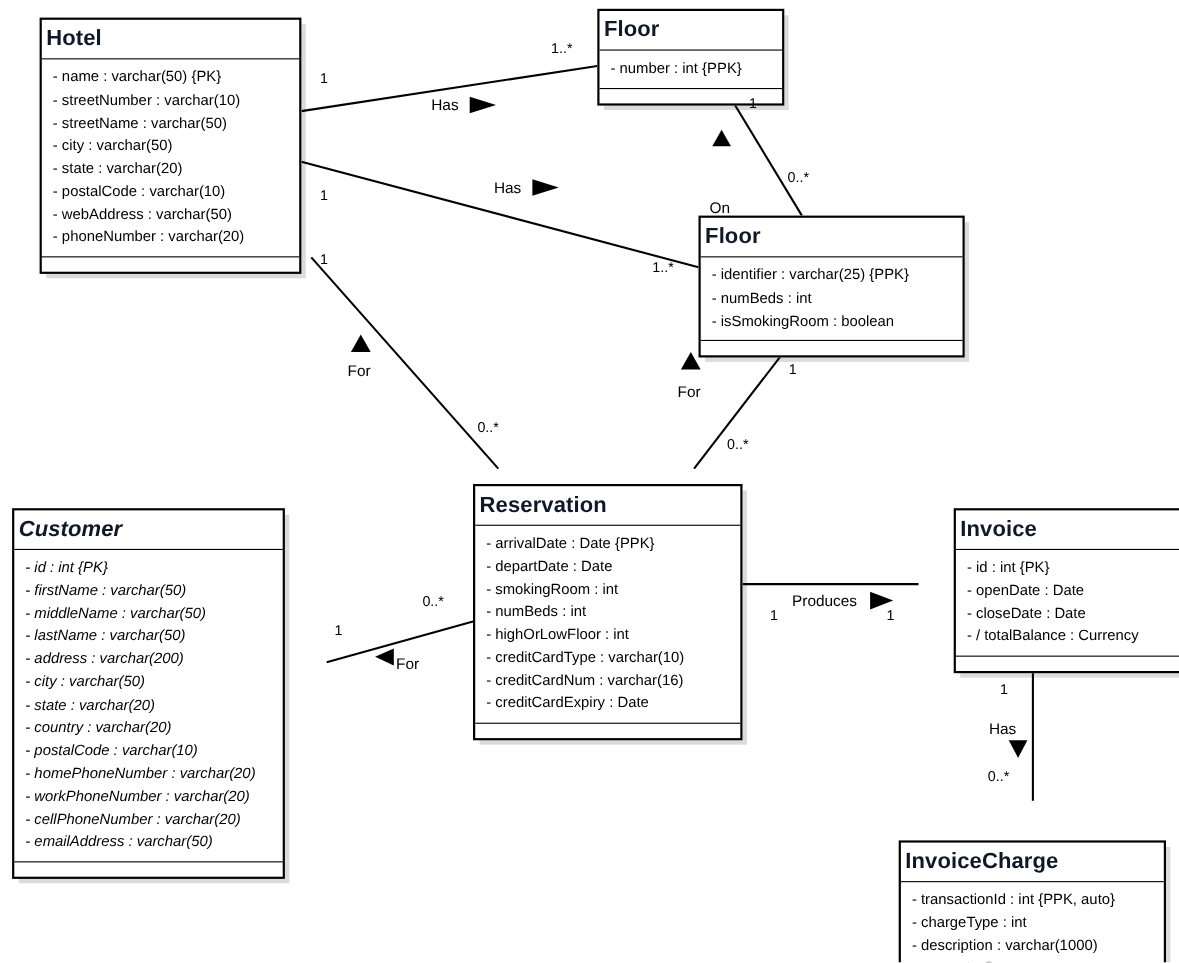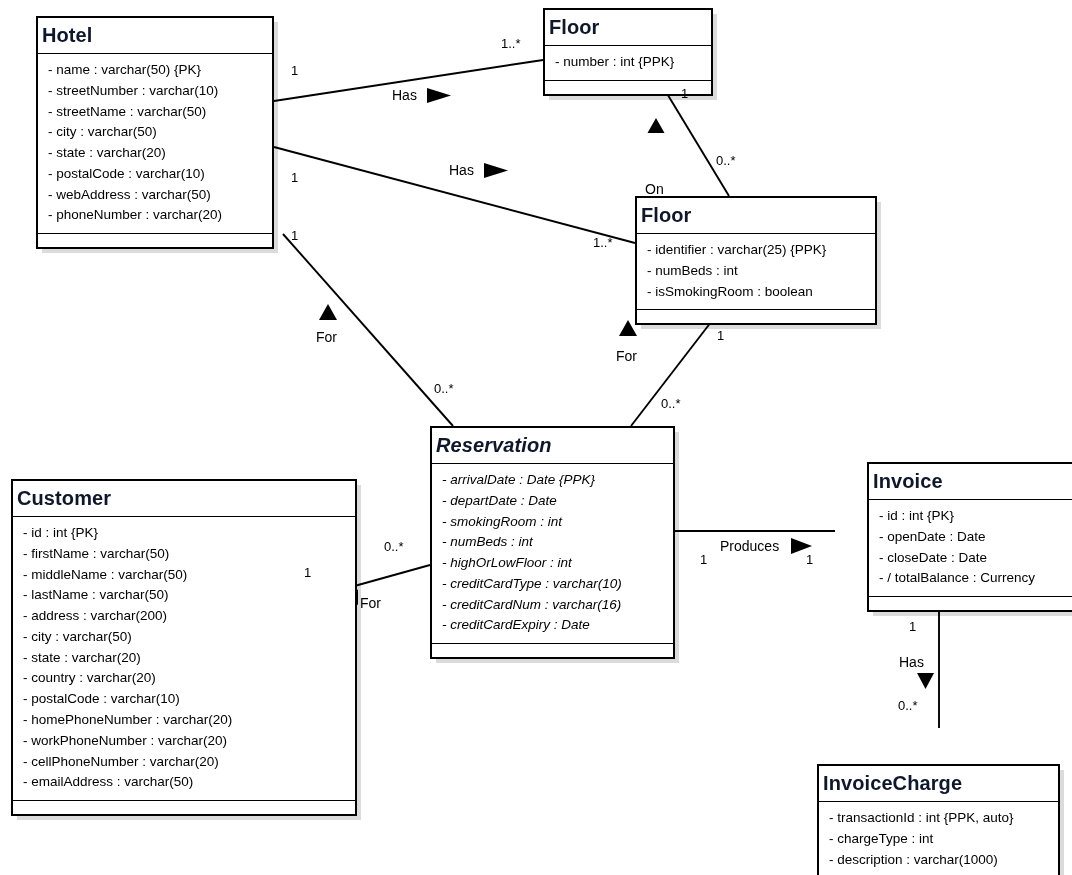--- a/index.html
+++ b/index.html
@@ -136,36 +136,36 @@
   <div class="uml-class" id="cls-room" style="left:635px; top:196px; width:242px;">
     <div class="cls-name">Floor</div>
     <div class="cls-attrs">
       <div class="attr">- identifier : varchar(25) {PPK}</div>
       <div class="attr">- numBeds : int</div>
       <div class="attr">- isSmokingRoom : boolean</div>
     </div>
     <div class="cls-ops"></div>
   </div>
 
-  <div class="uml-class" id="cls-reservation" style="left:430px; top:426px; width:245px;font-style:italic;">
+  <div class="uml-class" id="cls-reservation" style="left:430px; top:440px; width:245px;">
     <div class="cls-name">Reservation</div>
     <div class="cls-attrs">
       <div class="attr">- arrivalDate : Date {PPK}</div>
       <div class="attr">- departDate : Date</div>
       <div class="attr">- smokingRoom : int</div>
       <div class="attr">- numBeds : int</div>
       <div class="attr">- highOrLowFloor : int</div>
       <div class="attr">- creditCardType : varchar(10)</div>
       <div class="attr">- creditCardNum : varchar(16)</div>
       <div class="attr">- creditCardExpiry : Date</div>
     </div>
     <div class="cls-ops"></div>
   </div>
 
-  <div class="uml-class" id="cls-customer" style="left:11px; top:479px; width:346px;">
+  <div class="uml-class" id="cls-customer" style="left:11px; top:462px; width:248px;font-style:italic;">
     <div class="cls-name">Customer</div>
     <div class="cls-attrs">
       <div class="attr">- id : int {PK}</div>
       <div class="attr">- firstName : varchar(50)</div>
       <div class="attr">- middleName : varchar(50)</div>
       <div class="attr">- lastName : varchar(50)</div>
       <div class="attr">- address : varchar(200)</div>
       <div class="attr">- city : varchar(50)</div>
       <div class="attr">- state : varchar(20)</div>
       <div class="attr">- country : varchar(20)</div>

